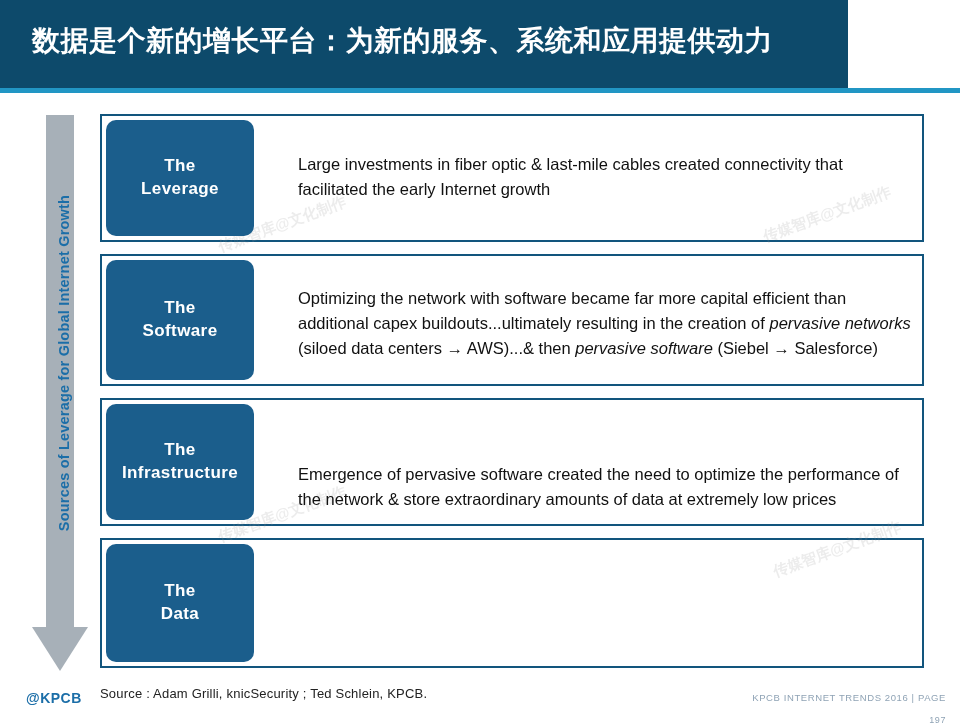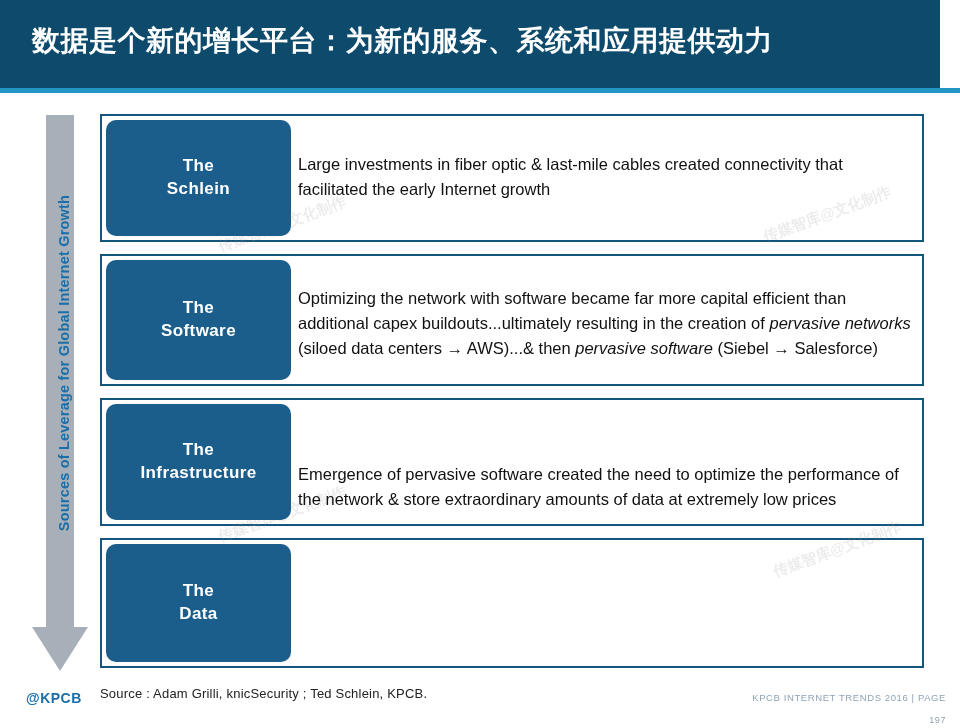--- a/index.html
+++ b/index.html
@@ -13,21 +13,21 @@
     font-family: "Liberation Sans", sans-serif;
     overflow: hidden;
     position: relative;
   }
 
   
   .slide-header {
     position: absolute;
     left: 0;
     top: 0;
-    width: 940px;
+    width: 848px;
     height: 88px;
     background: #0d4a6b;
     box-sizing: border-box;
   }
   .slide-header .title {
     position: absolute;
     left: 32px;
     top: 22px;
     color: #ffffff;
     font-size: 28px;
@@ -102,21 +102,21 @@
     width: 100%;
     height: 100%;
     border: 2px solid #12557d;
     box-sizing: border-box;
     background: #ffffff;
   }
   .row-label {
     position: absolute;
     left: 6px;
     top: 6px;
-    width: 185px;
+    width: 148px;
     background: #1b5e8c;
     border-radius: 10px;
     color: #ffffff;
     display: flex;
     align-items: center;
     justify-content: center;
     text-align: center;
     font-size: 17px;
     font-weight: bold;
     line-height: 1.35;
@@ -217,21 +217,21 @@
 <div class="wm" style="left:215px; top:505px;">传媒智库@文化制作</div>
 <div class="wm" style="left:770px; top:540px;">传媒智库@文化制作</div>
 
 <div class="rows">
 
   <div class="row row1">
     <div class="row-box"></div>
     <div class="row-label">
       <div>
         <span>The</span><br>
-        <span>Schlein</span>
+        <span>Leverage</span>
       </div>
     </div>
     <div class="row-text">Large investments in fiber optic &amp; last-mile cables created connectivity that facilitated the early Internet growth</div>
   </div>
 
   <div class="row row2">
     <div class="row-box"></div>
     <div class="row-label">
       <div>
         <span>The</span><br>

